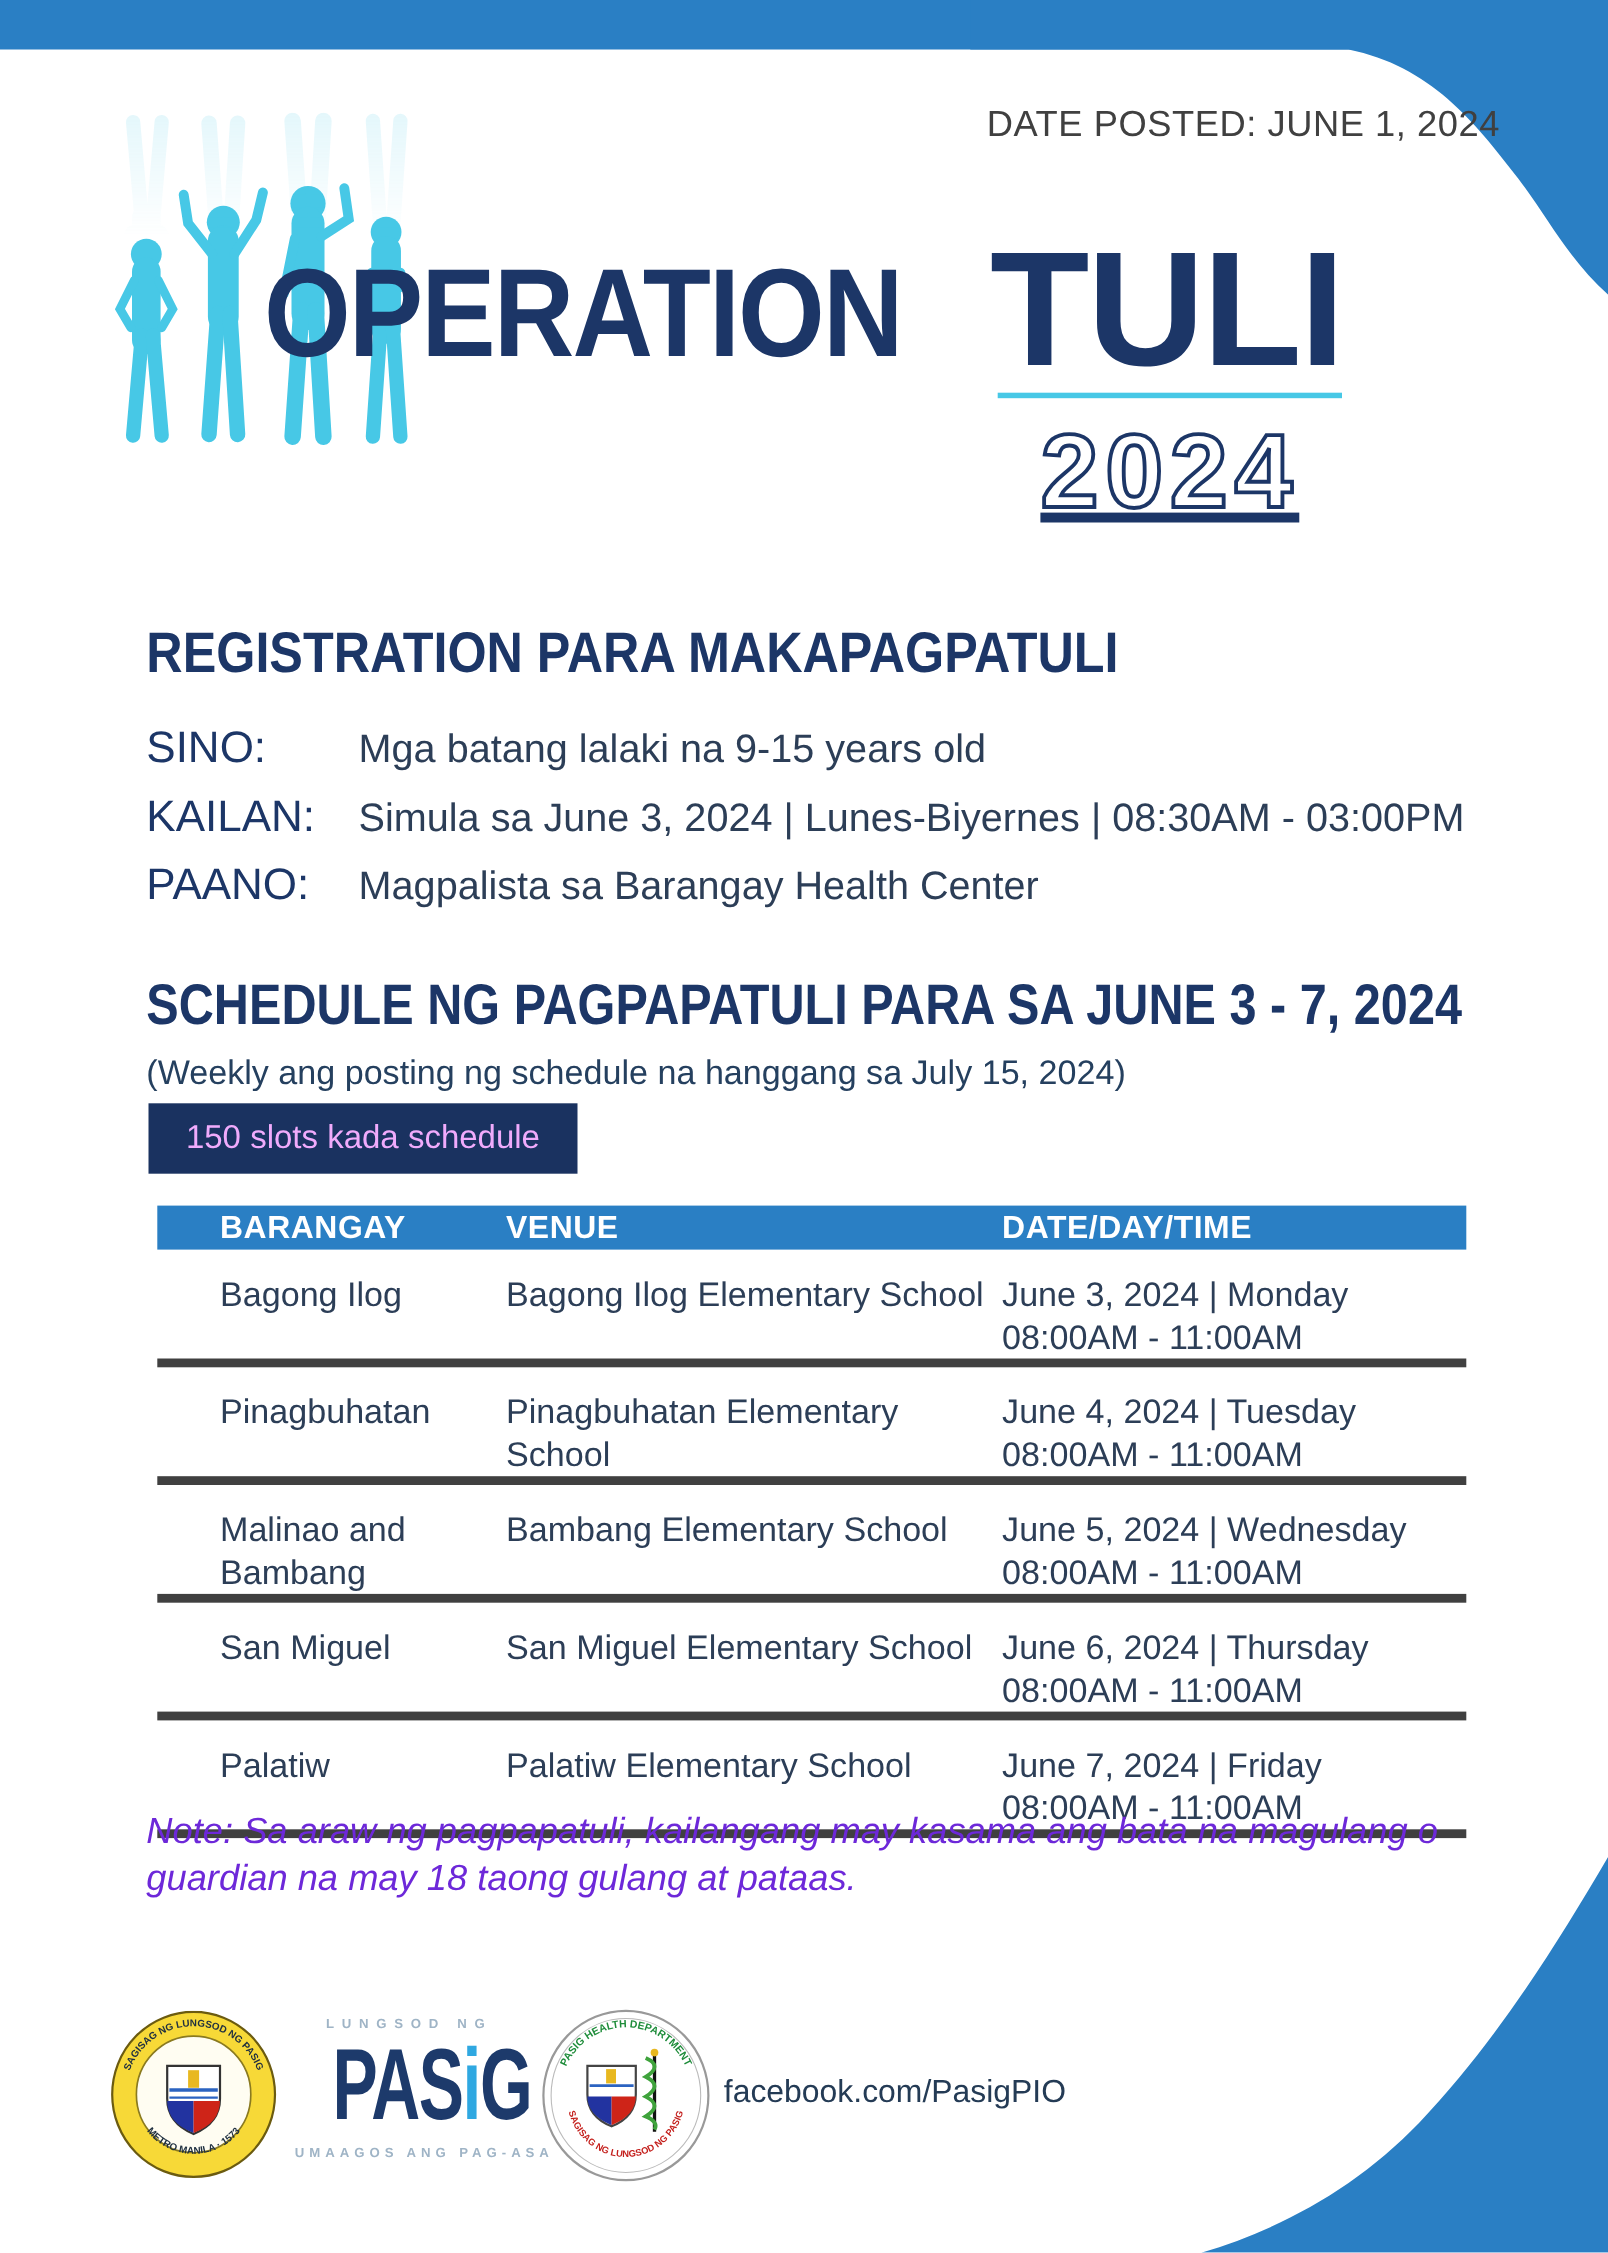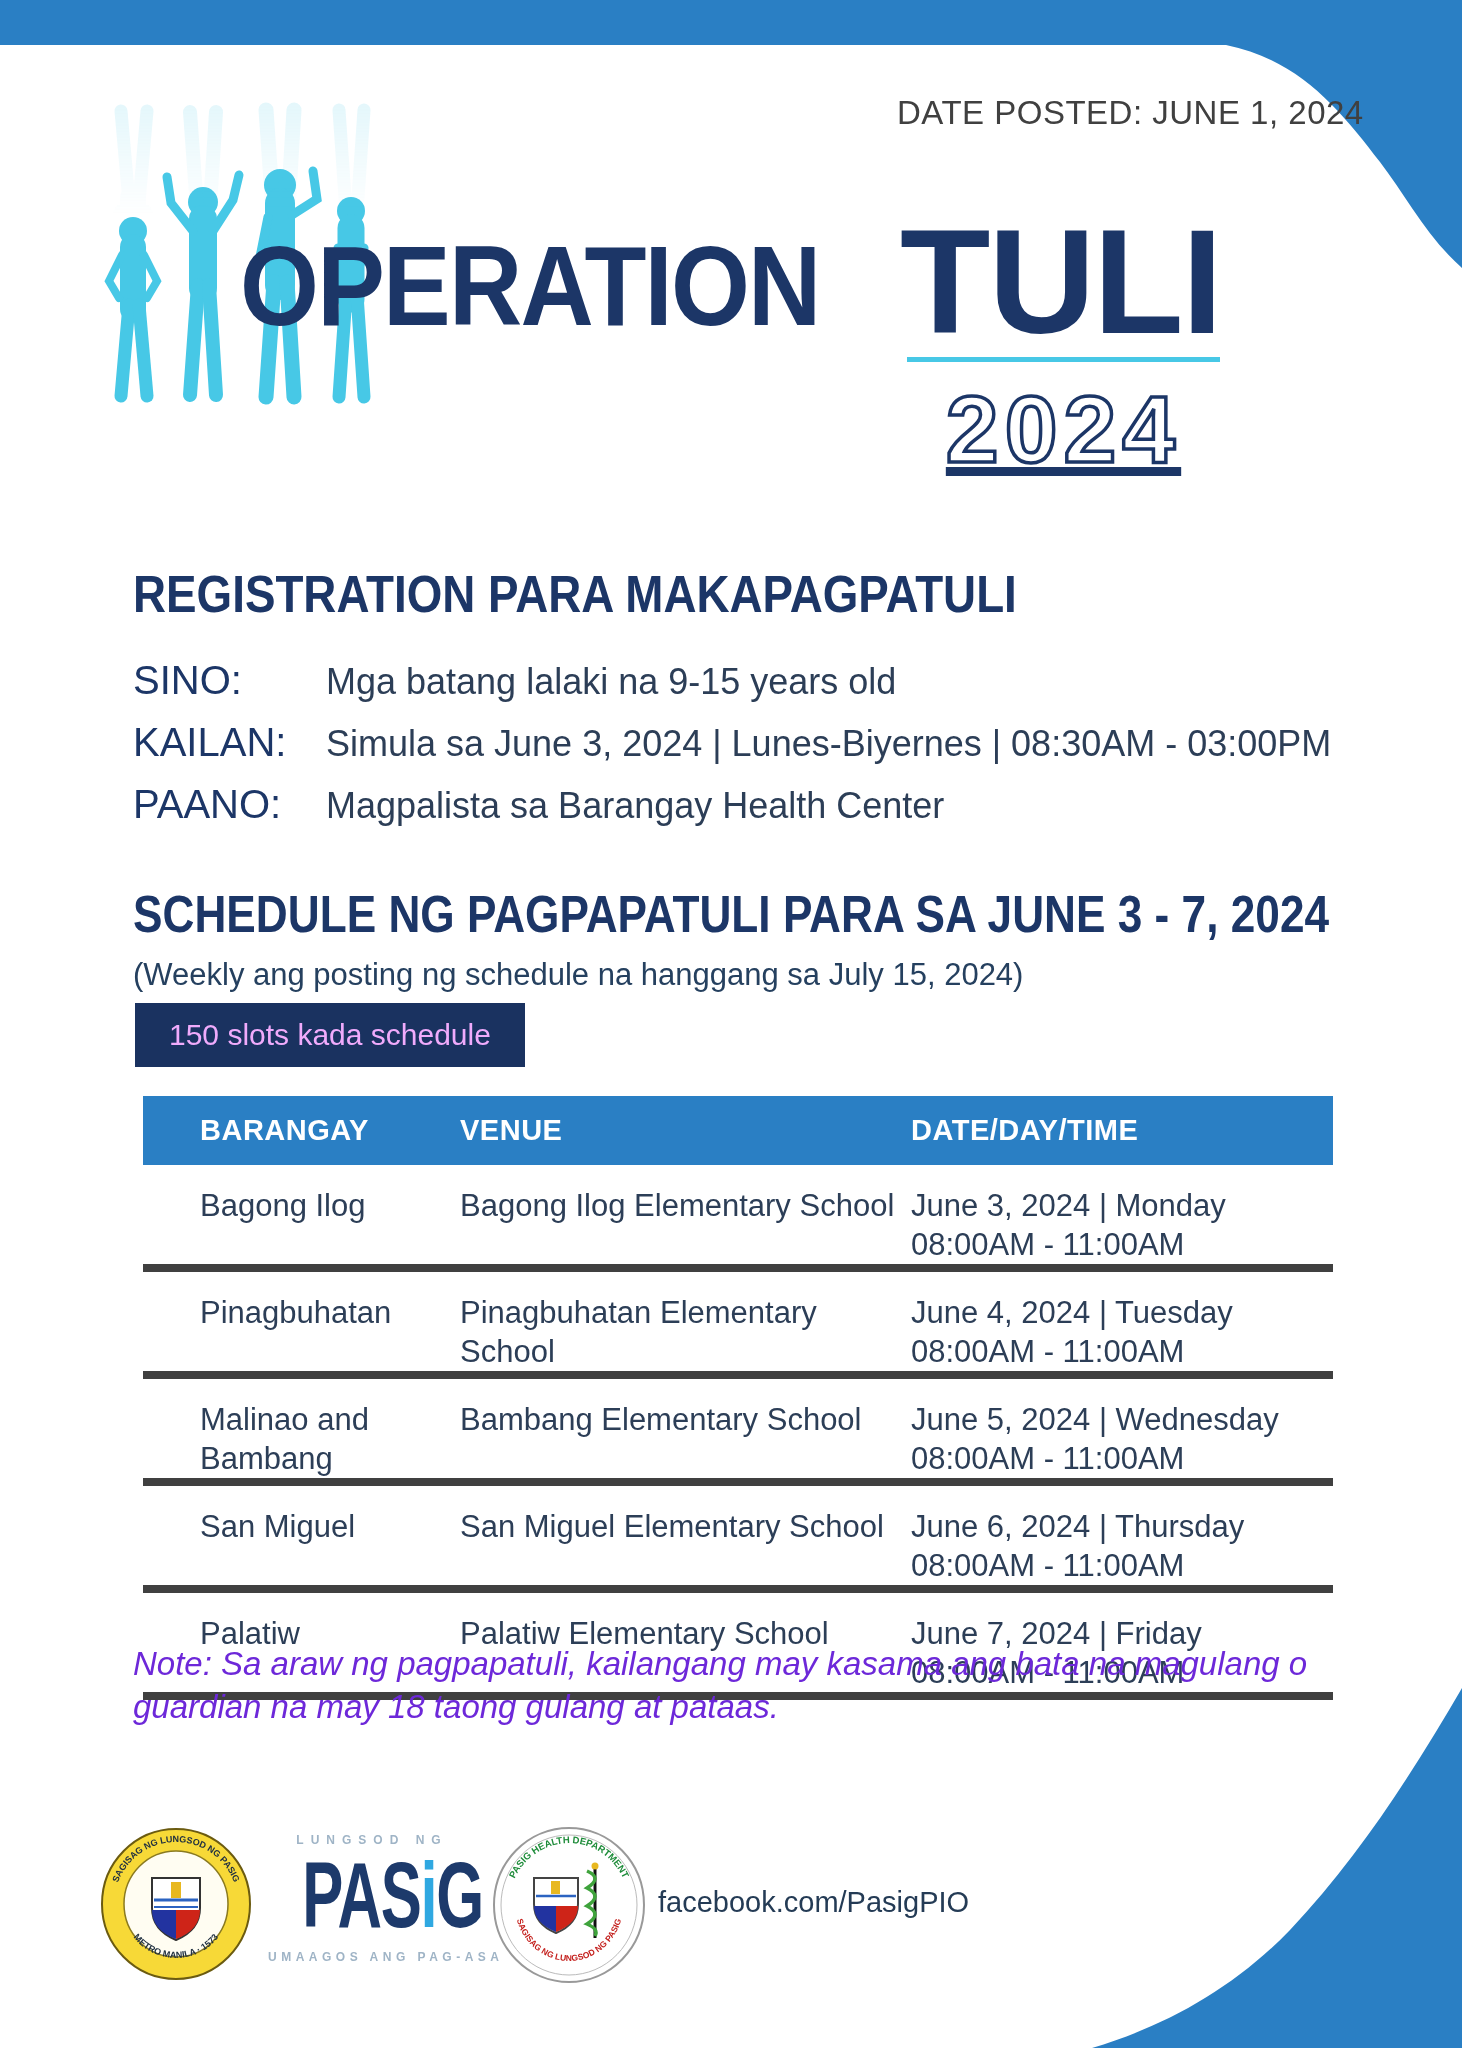--- a/index.html
+++ b/index.html
@@ -36,21 +36,21 @@
   .info-label{width:193px;flex:0 0 193px;font-size:40px;font-weight:400;color:#1C3667;}
   .info-value{font-size:36px;color:#2C3E57;white-space:nowrap;}
   
   .sched-heading{left:133px;top:888px;font-size:52px;font-weight:700;color:#1C3667;
     white-space:nowrap;line-height:1;transform:scaleX(.85);transform-origin:left top;}
   .sched-sub{left:133px;top:957px;font-size:31px;color:#25405F;white-space:nowrap;}
   .slots-badge{left:135px;top:1003px;height:64px;line-height:64px;background:#1A3260;
     color:#f0abfc;font-size:30px;padding:0 34px;display:inline-block;}
   
   .table{left:143px;top:1096px;width:1190px;font-size:31px;color:#2C3E57;}
-  .thead{display:flex;height:69px;align-items:center;background:#2A7FC4;color:#fff;
+  .thead{display:flex;height:40px;align-items:center;background:#2A7FC4;color:#fff;
     font-weight:700;font-size:29px;letter-spacing:.5px;}
   .c1{width:317px;flex:0 0 317px;padding-left:57px;box-sizing:border-box;}
   .c2{width:451px;flex:0 0 451px;}
   .c3{flex:1;}
   .trow{display:flex;min-height:91px;padding-top:21px;box-sizing:border-box;
     border-bottom:8px solid #404040;line-height:39px;}
   .trow .c1{padding-left:57px;}
   
   .note{left:133px;top:1642px;width:1190px;font-size:33px;font-weight:400;font-style:italic;
     color:#6d28d9;line-height:43px;}

